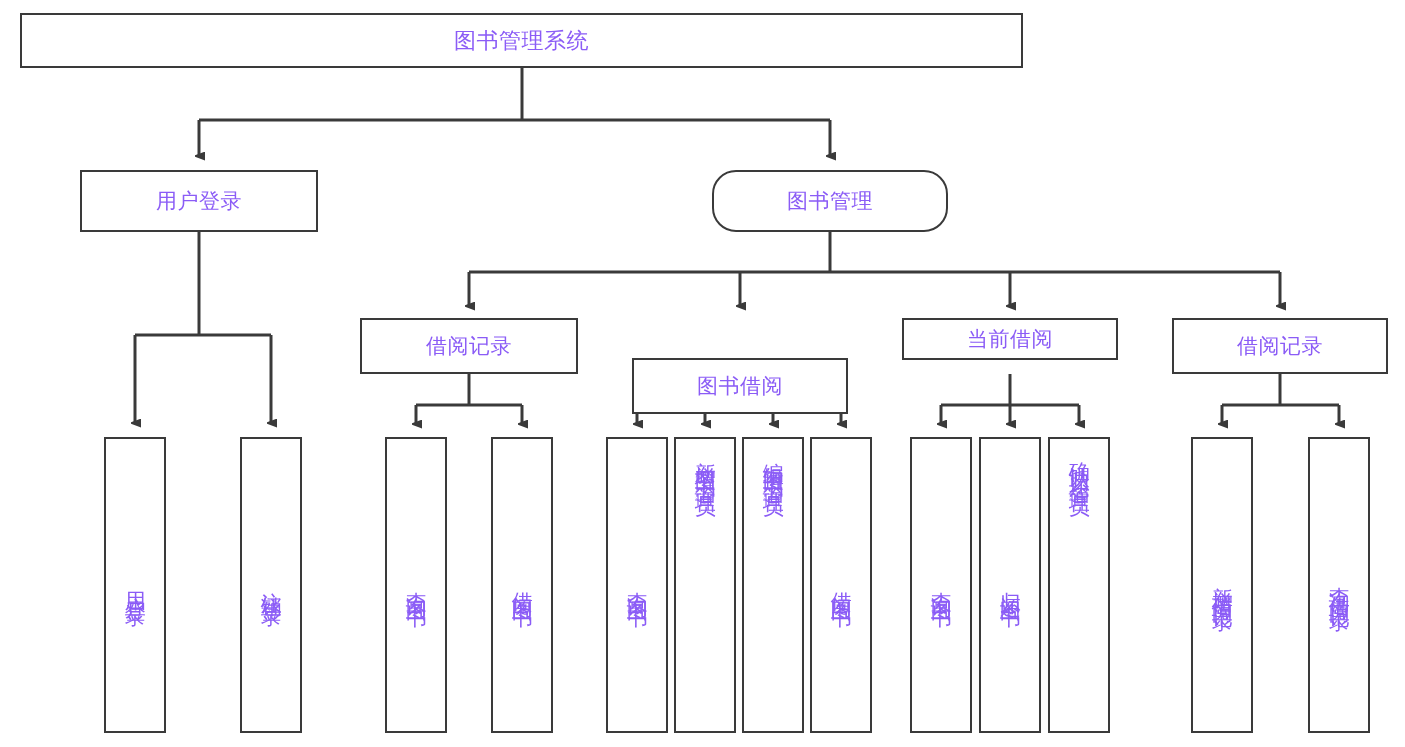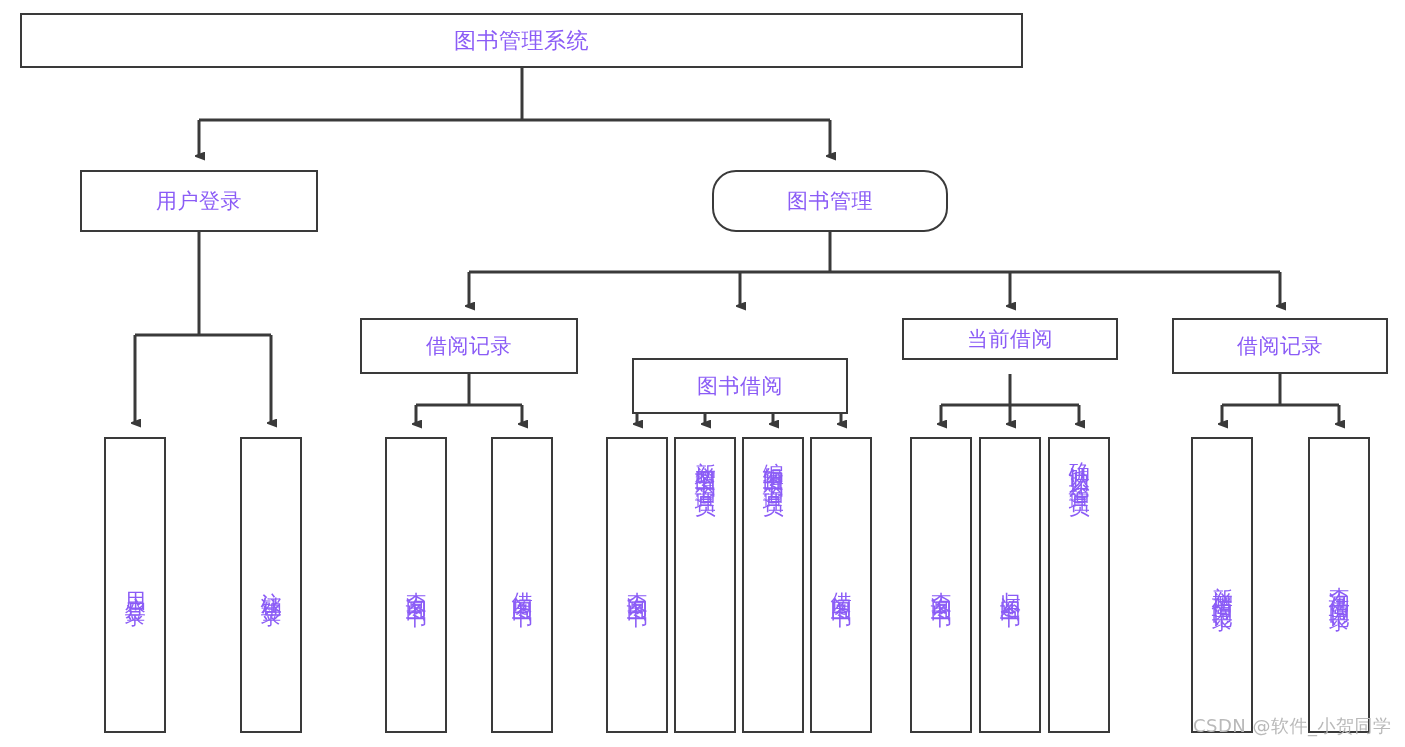--- a/index.html
+++ b/index.html
@@ -184,15 +184,14 @@
     <span class="label">确认归还（管理员）</span>
   </div>
 
   <div class="node vertical centered" style="left:1191px; top:437px; width:62px; height:296px;">
     <span class="label">新增借阅记录</span>
   </div>
   <div class="node vertical centered" style="left:1308px; top:437px; width:62px; height:296px;">
     <span class="label">查询借阅记录</span>
   </div>
 
-  <div class="watermark" style="left:1193px; top:714px;">CSDN @软件_小贺同学</div>
 
 </div>
 
 </body></html>

